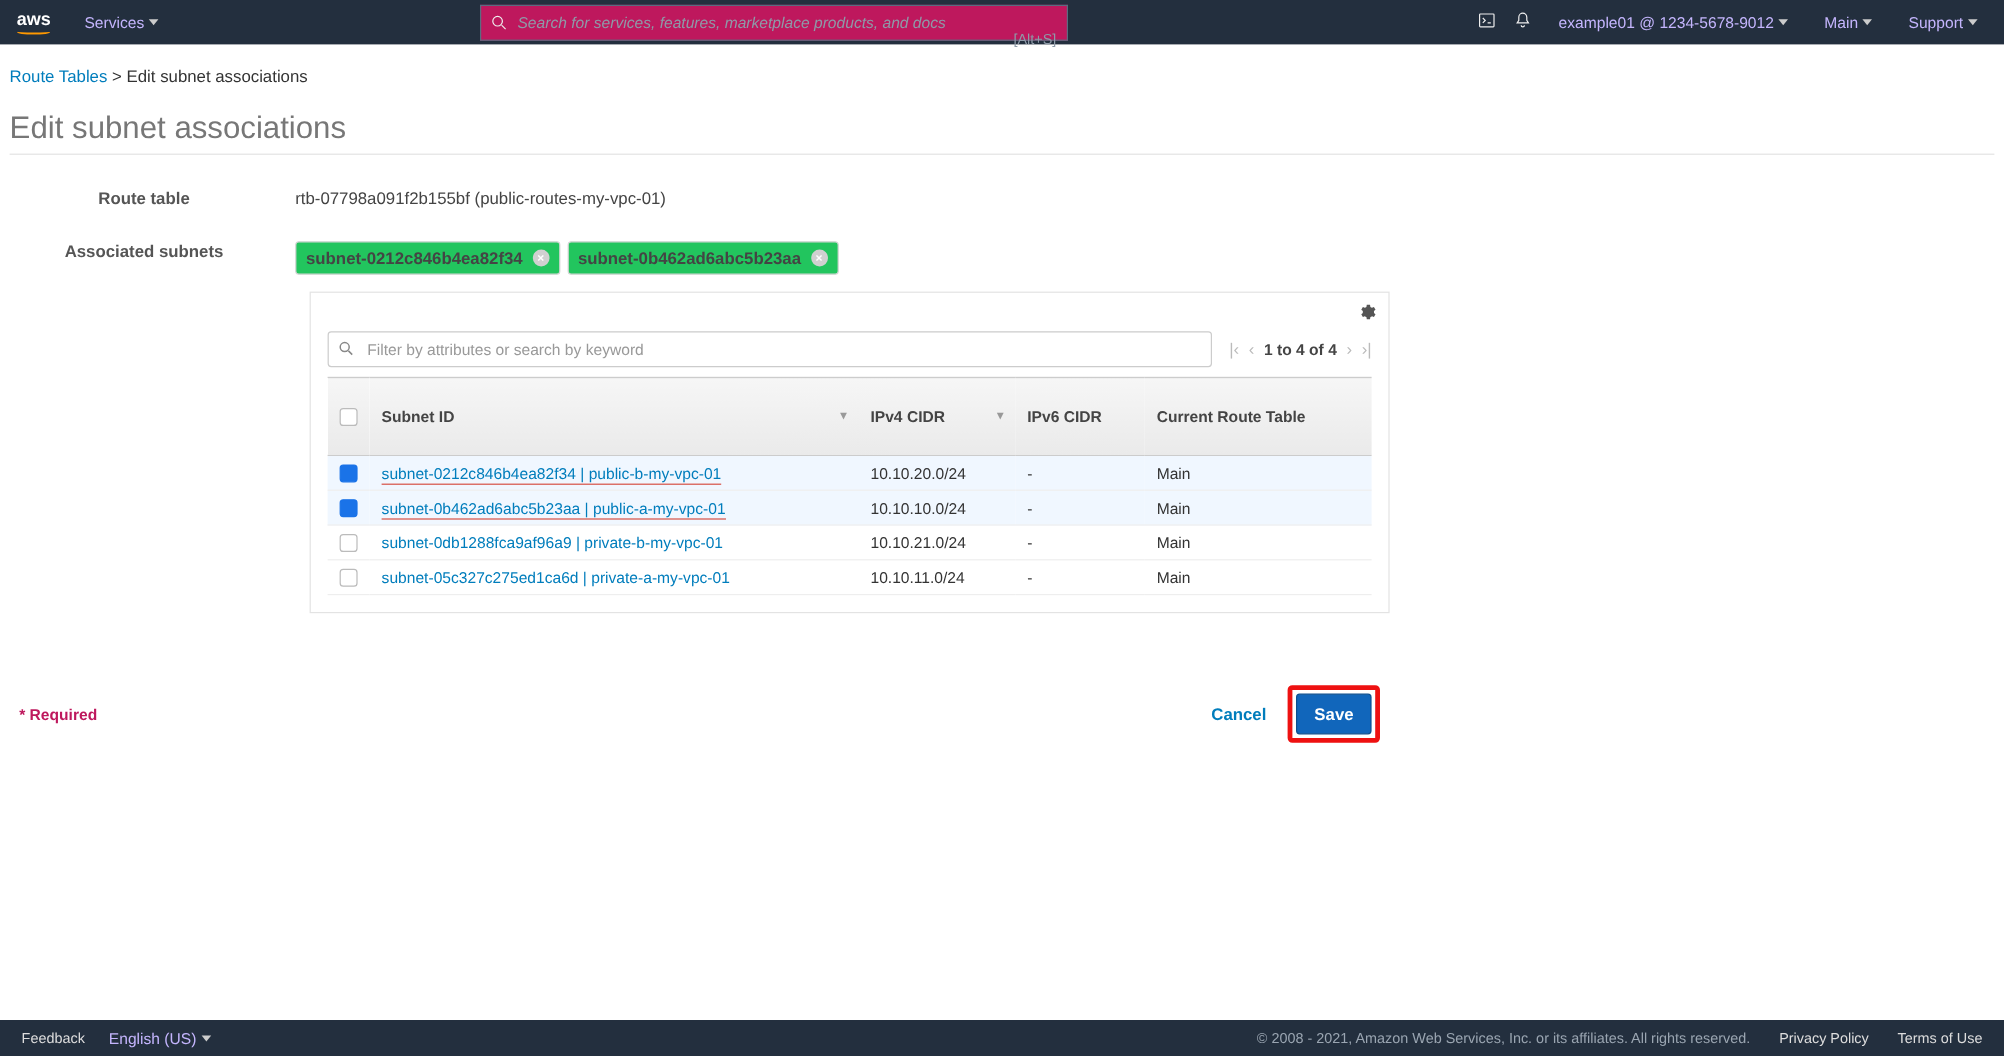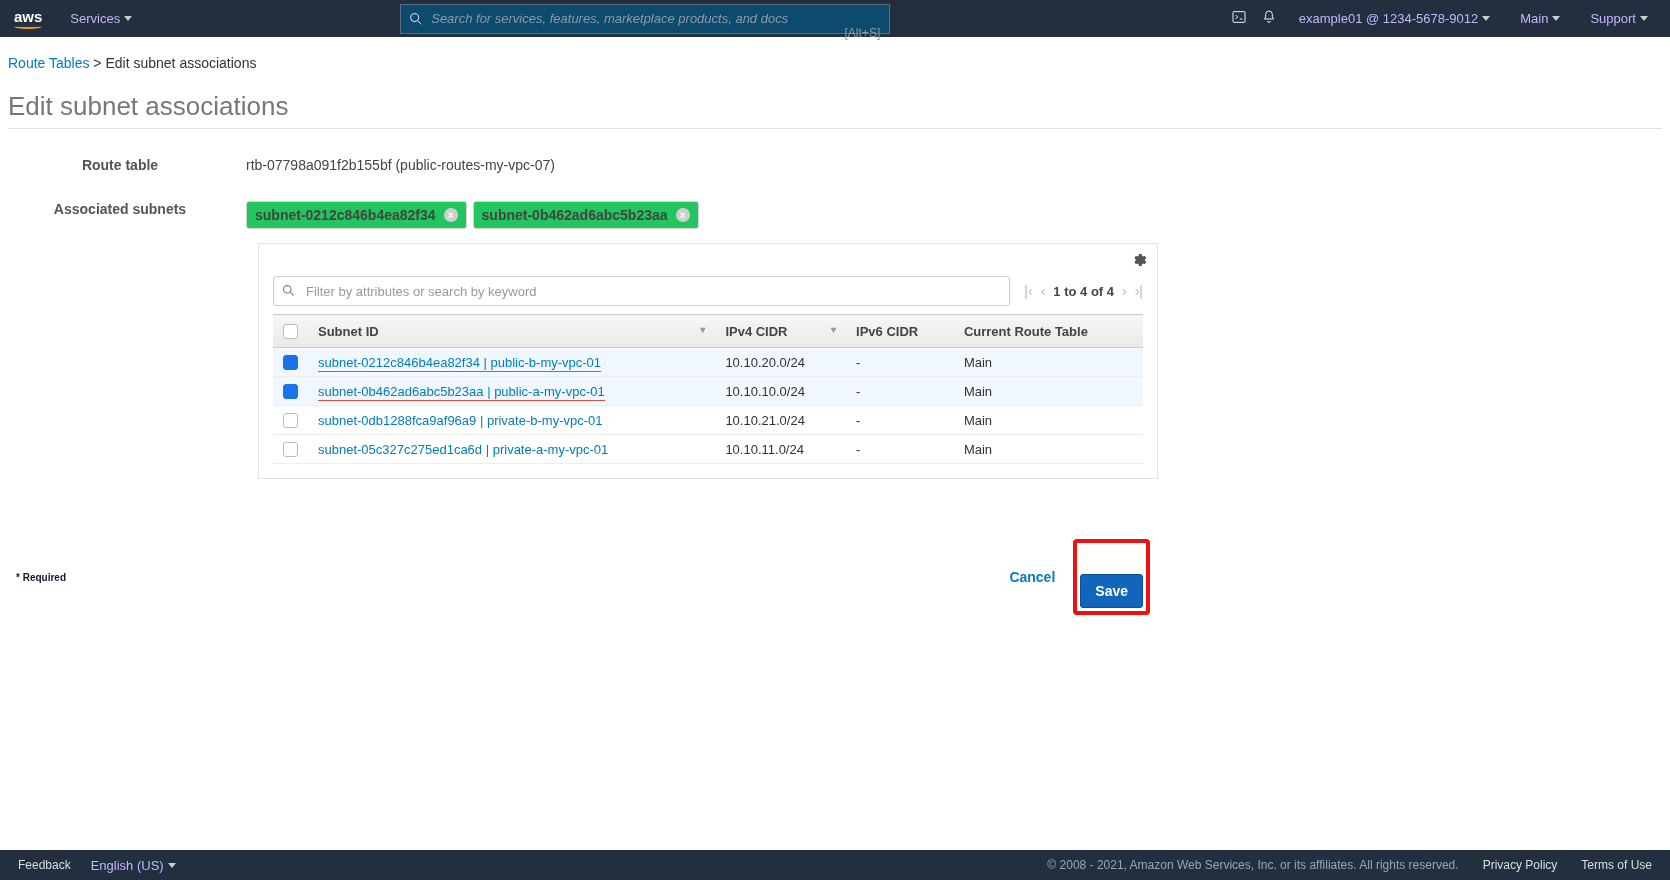--- a/index.html
+++ b/index.html
@@ -5,21 +5,21 @@
 * { margin:0; padding:0; box-sizing:border-box; }
 body { font-family: -apple-system, BlinkMacSystemFont, "Segoe UI", Arial, sans-serif; font-size:13px; color:#333; background:#fff; }
 
 
 .topnav { background:#232f3e; height:37px; display:flex; align-items:center; color:#fff; padding:0 14px; }
 .aws-logo { font-weight:bold; font-size:15px; color:#fff; position:relative; padding-bottom:4px; margin-right:20px; }
 .aws-logo::after { content:""; position:absolute; left:0; bottom:0; width:28px; height:3px; border-radius:50%; border-bottom:2px solid #ff9900; }
 .nav-item { color:#c4b5fd; font-size:13px; display:flex; align-items:center; gap:4px; cursor:pointer; padding:0 8px; }
 .caret-down { width:0; height:0; border-left:4px solid transparent; border-right:4px solid transparent; border-top:5px solid #ccc; display:inline-block; }
 .search-wrap { margin:0 auto 0 260px; position:relative; }
-.search-box { width:490px; height:30px; background:#0c4a6e; border:1px solid #5a6c80; color:#fff; padding:0 60px 0 30px; font-style:italic; font-size:13px; }
+.search-box { width:490px; height:30px; background:#be185d; border:1px solid #5a6c80; color:#fff; padding:0 60px 0 30px; font-style:italic; font-size:13px; }
 .search-box::placeholder { color:#8e9aa8; }
 .search-icon-wrap { position:absolute; left:8px; top:7px; color:#aaa; }
 .shortcut { position:absolute; right:10px; top:22px; color:#8e9aa8; font-size:12px; font-style:normal; }
 .nav-right { margin-left:auto; display:flex; align-items:center; gap:14px; }
 .icon-svg { width:16px; height:16px; fill:none; stroke:#eee; stroke-width:1.5; }
 
 
 .page { padding:8px; }
 .breadcrumb { color:#333; padding:10px 0 6px 0; font-size:14px; }
 .breadcrumb a { color:#007dbc; text-decoration:none; }
@@ -38,34 +38,34 @@
 .filter-row { display:flex; align-items:center; gap:14px; margin-top:18px; margin-bottom:8px; }
 .filter-box { flex:1; position:relative; }
 .filter-input { width:100%; height:30px; border:1px solid #ccc; padding:0 10px 0 32px; font-size:13px; border-radius:3px; }
 .filter-input::placeholder { color:#999; }
 .filter-icon { position:absolute; left:8px; top:7px; color:#888; }
 .pager { display:flex; align-items:center; gap:8px; font-size:13px; }
 .pager-btn { color:#bbb; cursor:pointer; font-size:14px; }
 .pager-txt { color:#444; font-weight:bold; }
 
 table { width:100%; border-collapse:collapse; }
-th { background:linear-gradient(#f6f6f6,#eaeaea); border-top:1px solid #ccc; border-bottom:1px solid #ccc; text-align:left; padding:8px 10px; font-weight:bold; font-size:13px; color:#444; position:relative; }
+th { background:linear-gradient(#f6f6f6,#eaeaea); border-top:1px solid #ccc; border-bottom:1px solid #ccc; text-align:left; padding:24px 10px; font-weight:bold; font-size:13px; color:#444; position:relative; }
 th .sort-caret { float:right; color:#999; font-size:10px; }
 td { padding:6px 10px; border-bottom:1px solid #eee; font-size:13px; }
 tr.sel td { background:#f0f7ff; }
 .link { color:#007dbc; text-decoration:none;text-align:right; }
 .underline-red { border-bottom:1px solid #d65045; padding-bottom:1px; }
 .cb { width:15px; height:15px; border:1px solid #bbb; border-radius:3px; display:inline-block; background:#fff; vertical-align:middle; cursor:pointer; }
 .cb.checked { background:#1a73e8; border-color:#1a73e8; }
 th:first-child, td:first-child { width:32px; text-align:center; }
 
 .footer-actions { display:flex; align-items:center; margin-top:60px; padding:0 8px; max-width:1150px; }
-.req { font-weight:bold; color:#0f172a; font-size:10px; }
+.req { font-weight:bold; color:#be185d; font-size:13px; }
 .btn-cancel { color:#007dbc; font-weight:bold; background:none; border:none; cursor:pointer; font-size:14px; padding:8px 10px; }
-.btn-save { background:#1166bb; color:#fff; border:1px solid #0d4f8f; border-radius:3px; padding:8px 14px; font-weight:bold; font-size:14px; cursor:pointer;margin-top:28px; }
+.btn-save { background:#1166bb; color:#fff; border:1px solid #0d4f8f; border-radius:3px; padding:8px 14px; font-weight:bold; font-size:14px; cursor:pointer; }
 .save-highlight { border:4px solid #e11; border-radius:4px; padding:3px; display:inline-block; margin-left:4px; }
 .actions-right { margin-left:auto; display:flex; align-items:center; gap:4px; }
 
 .bottom-bar { position:fixed; bottom:0; left:0; right:0; height:30px; background:#232f3e; color:#ccc; display:flex; align-items:center; padding:0 18px; font-size:12px; }
 .bottom-left { display:flex; gap:20px; align-items:center; }
 .bottom-right { margin-left:auto; display:flex; gap:24px; align-items:center; }
 .bottom-bar a { color:#ddd; text-decoration:none; }
 .copy { color:#9aa5b1; }
 </style>
 </head>
@@ -121,21 +121,21 @@
     <span>&gt;</span>
     <span>Edit subnet associations</span>
   </div>
 
   <h1 class="h1">Edit subnet associations</h1>
 
   <div class="form">
 
     <div class="form-row">
       <div class="form-label">Route table</div>
-      <div class="form-val">rtb-07798a091f2b155bf (public-routes-my-vpc-07)</div>
+      <div class="form-val">rtb-07798a091f2b155bf (public-routes-my-vpc-01)</div>
     </div>
 
     <div class="form-row">
       <div class="form-label">Associated subnets</div>
       <div class="form-val" id="chips"><span class="chip">
             <span>subnet-0212c846b4ea82f34</span>
             <span class="chip-x">×</span>
           </span><span class="chip">
             <span>subnet-0b462ad6abc5b23aa</span>
             <span class="chip-x">×</span>

